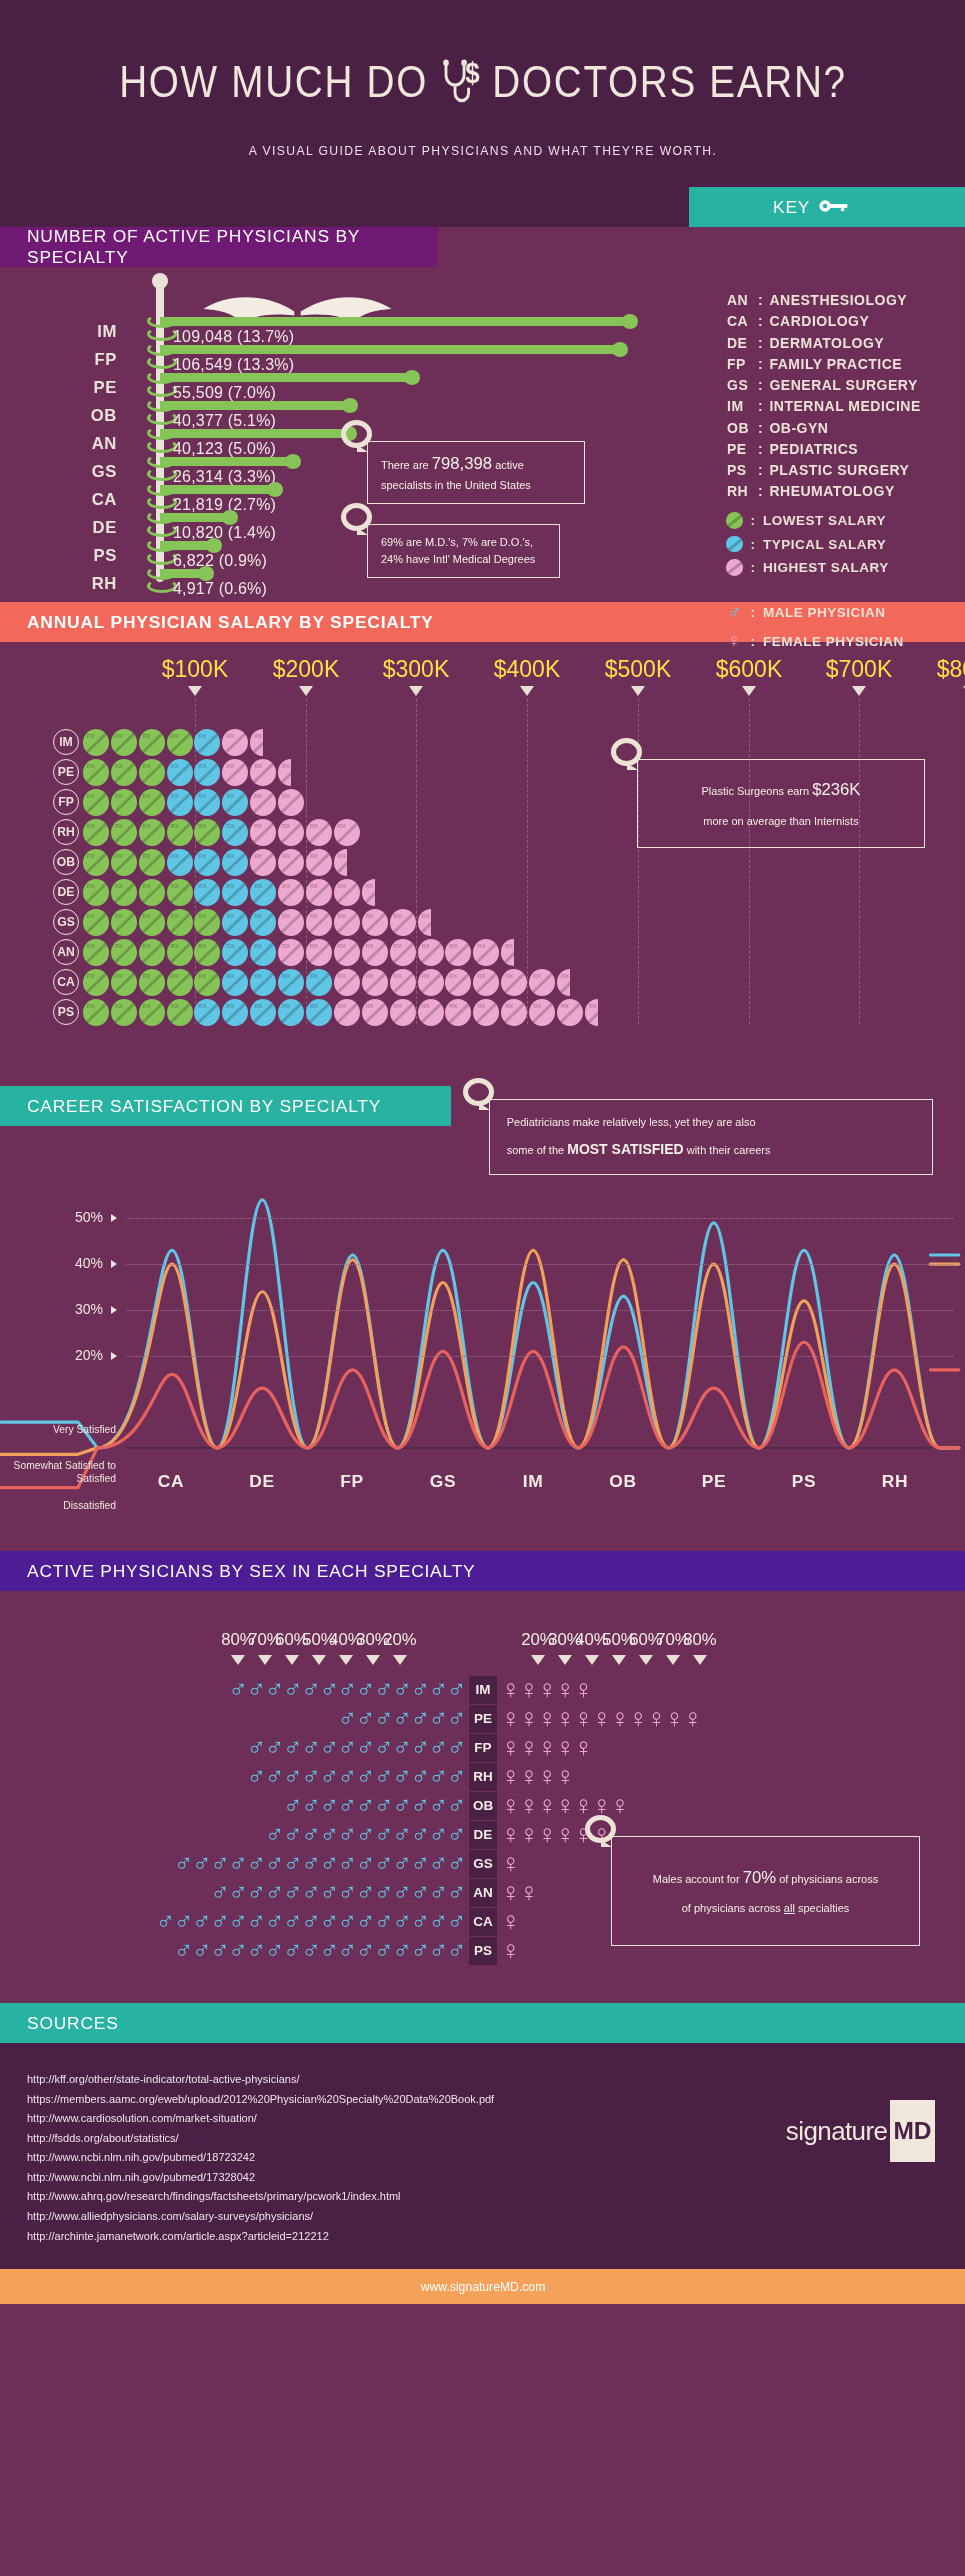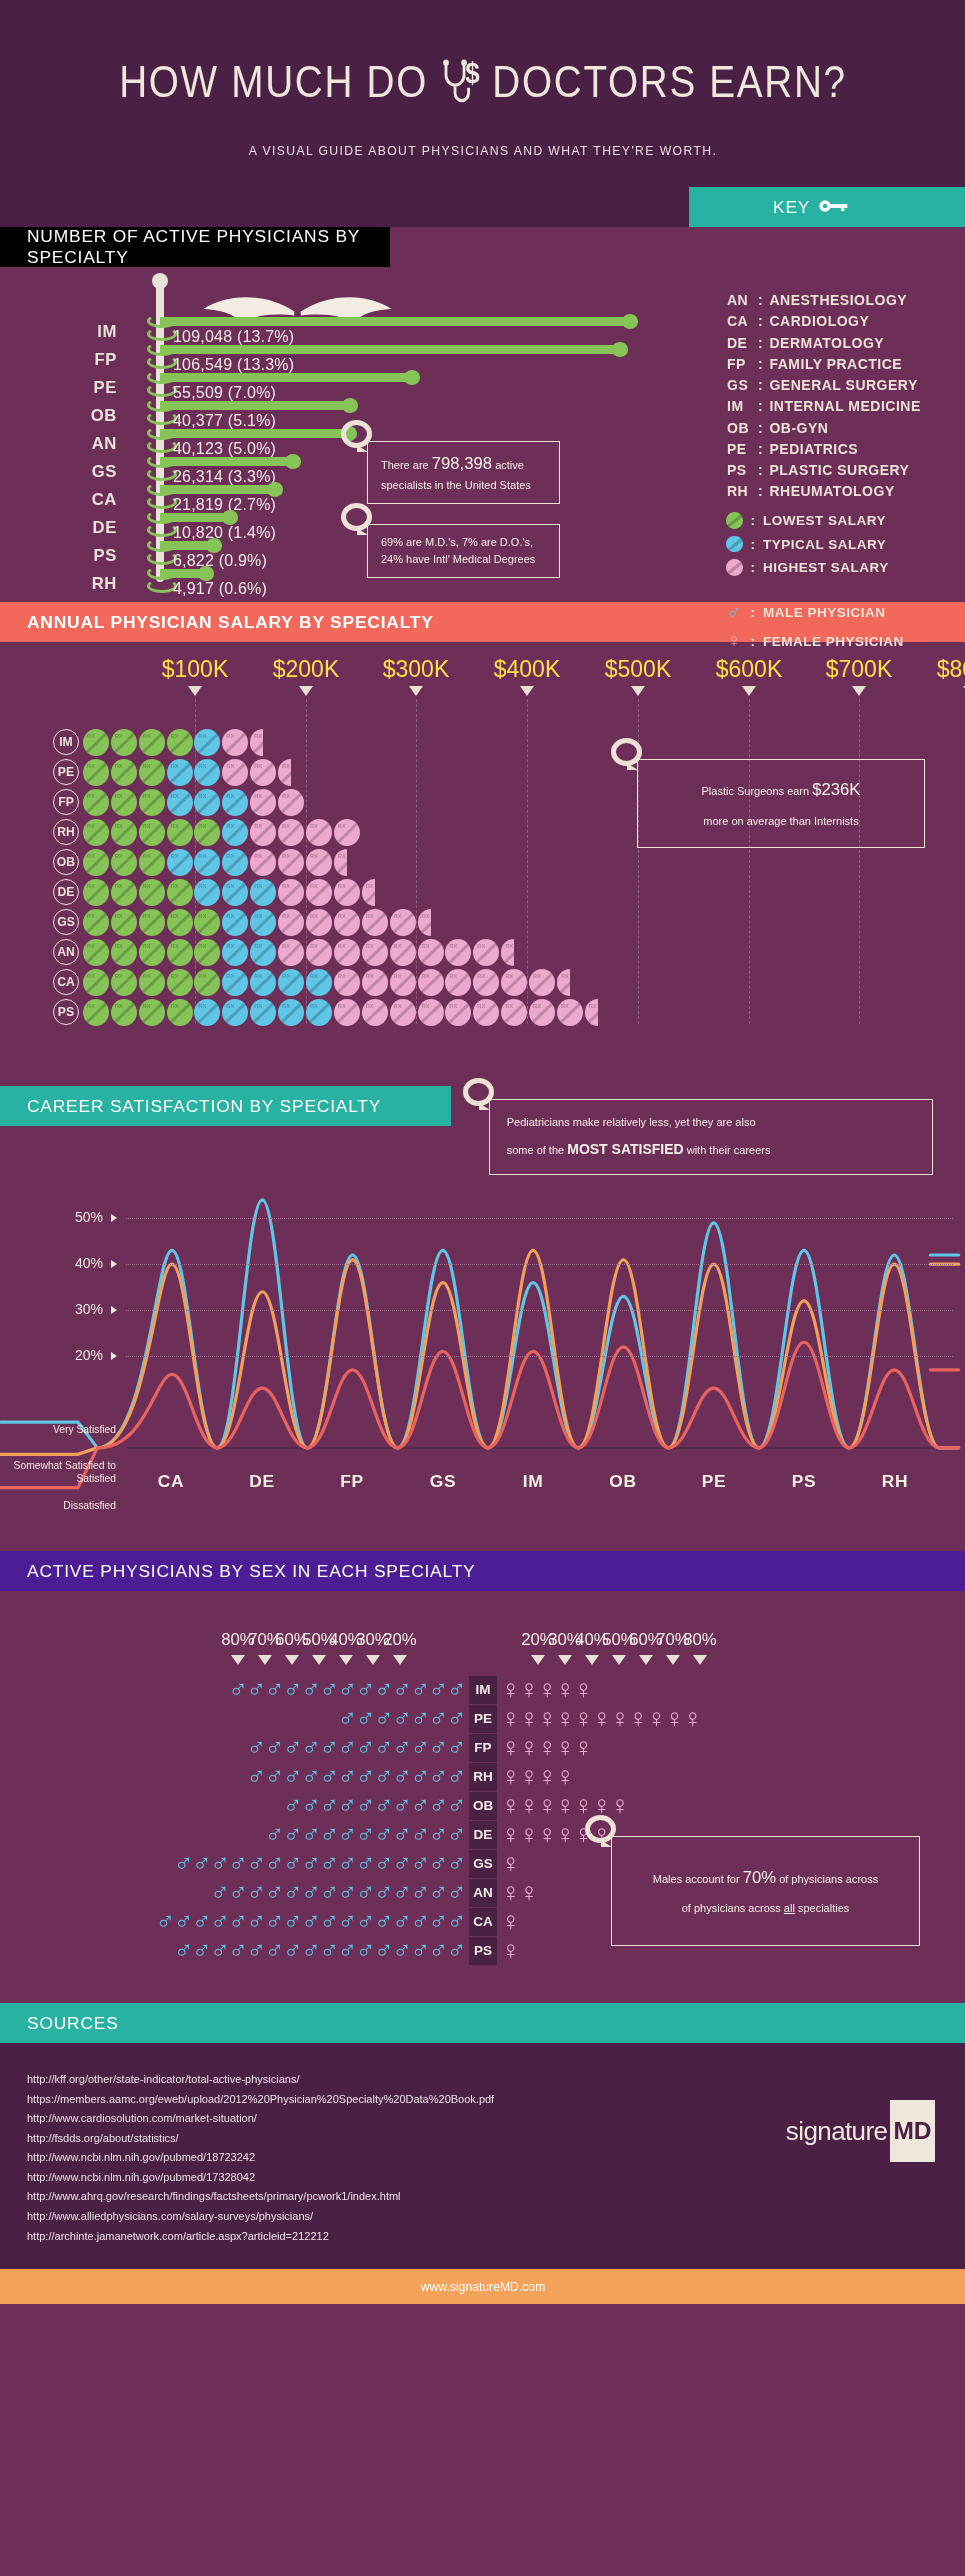--- a/index.html
+++ b/index.html
@@ -36,21 +36,21 @@
   }
   
   .sec-bar {
     height:40px;
     display:flex; align-items:center;
     padding-left:27px;
     color:#fff;
     font-size:17.4px;
     letter-spacing:0.8px;
   }
-  .bar-orange { background:#000000; width:390px; }
+  .bar-orange { background:#701a75; width:438px; }
   .bar-coral  { background:#f2695b; width:100%;font-weight:bold; }
   .bar-teal   { background:#27b2a2; }
   .bar-pink   { background:#4c1d95; width:100%; }
   
   .sec1 { position:relative; height:335px; }
   .key-bar {
     position:absolute; left:689px; top:-40px;
     width:277px; height:40px;
     background:#27b2a2; color:#fff;
     display:flex; align-items:center; gap:9px;
@@ -379,21 +379,21 @@
       </div>
       <div class="bar-row">
         <div class="bar-code">RH</div>
         <div class="snake" style="width:46px"></div>
         <div class="coil" style="top:-3.9px"></div>
         <div class="coil" style="top:9px"></div>
         <div class="bar-val">4,917 (0.6%)</div>
       </div>
     </div>
 
-  <div class="callout" style="left:367px; top:174px; width:193px;">
+  <div class="callout" style="left:367px; top:174px; width:218px;">
     <div class="bubble"></div>
     <span>There are </span><span class="big">798,398</span><span> active specialists in the United States</span>
   </div>
 
   <div class="callout" style="left:367px; top:257px; width:193px;">
     <div class="bubble"></div>
     <div>69% are M.D.'s, 7% are D.O.'s,</div>
     <div>24% have Intl' Medical Degrees</div>
   </div>
 

